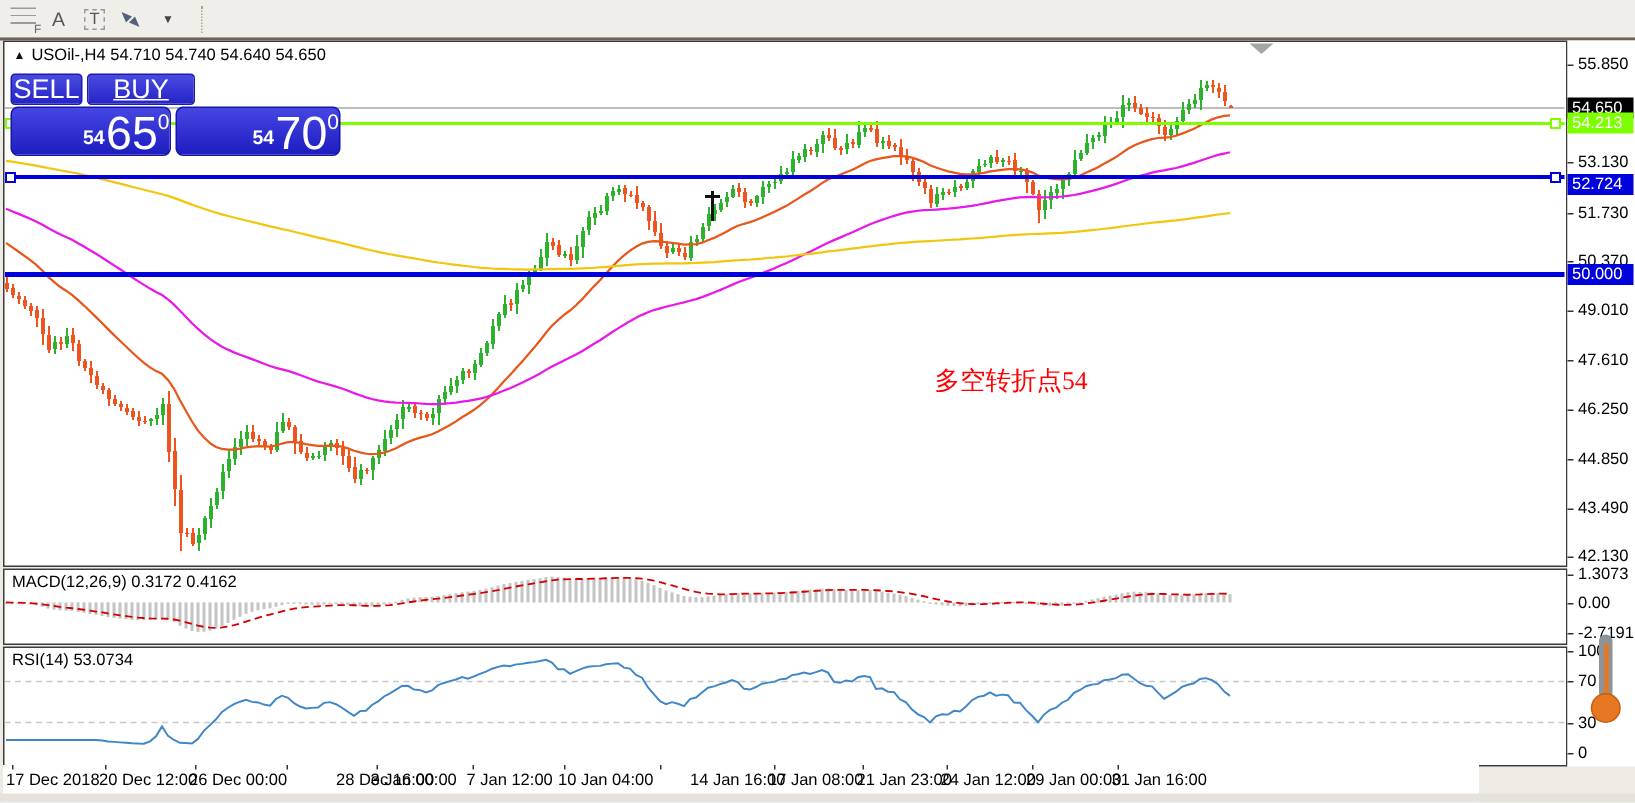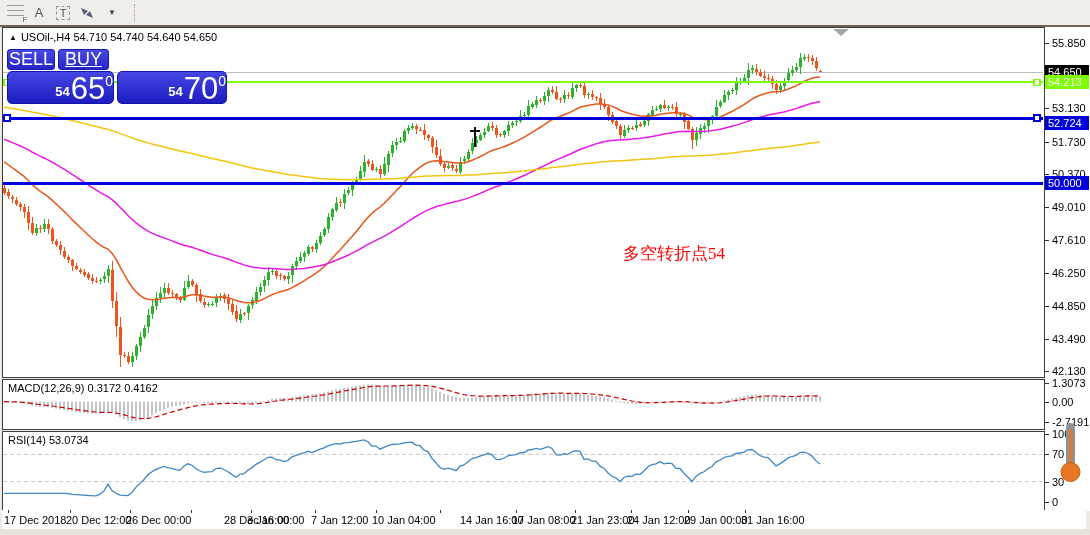--- a/index.html
+++ b/index.html
@@ -28,39 +28,39 @@
   .badge{position:absolute;left:0;width:44px;height:14px;font-size:11px;line-height:14px;
          padding-left:3px;box-sizing:border-box;color:#fff;white-space:nowrap;}
   .pane-title{position:absolute;font-size:11px;color:#000;white-space:nowrap;z-index:5;}
   .collapse{font-size:8px;margin-right:4px;color:#111;vertical-align:1px;}
   svg{position:absolute;overflow:hidden;}
   
   .trade-panel{position:absolute;left:7px;top:49px;width:221px;z-index:6;}
   .tp-row1{display:flex;height:21px;}
   .tp-btn{background:linear-gradient(#4a4ae2,#2525c8);color:#fff;border:1px solid #1b1bb0;border-radius:3px;
           font-size:18px;text-align:center;line-height:19px;box-sizing:border-box;}
-  .sellb{width:48px;} .buyb{width:51px;margin-left:3px;text-decoration:underline;}
+  .sellb{width:48px;} .buyb{width:72px;margin-left:3px;text-decoration:underline;}
   .stepper{display:flex;margin-left:2px;height:21px;box-sizing:border-box;}
   .step-btn{width:19px;background:linear-gradient(#f6f9fc,#d9e3f1);border:1px solid #8ea8cc;color:#2a52b0;
             font-size:7px;text-align:center;line-height:19px;box-sizing:border-box;}
   .vol-input{width:76px;border:1px solid #8ea8cc;border-left:none;border-right:none;text-align:right;
              font-size:13px;padding:0 8px 0 2px;box-sizing:border-box;font-family:inherit;}
   .tp-row2{display:flex;margin-top:1px;height:33px;}
   .price-box{background:linear-gradient(#4646e4,#1d1dc0);border:1px solid #1515a8;border-radius:5px;color:#fff;
              display:flex;align-items:flex-end;justify-content:flex-end;box-sizing:border-box;}
   .pb-sell{width:107px;} .pb-buy{width:110px;margin-left:3px;}
   .pb-small{font-size:13px;font-weight:bold;margin:0 1px 4px 0;}
   .pb-big{font-size:31px;line-height:29px;}
   .pb-pip{font-size:14px;margin-bottom:14px;}
   
   .annotation{position:absolute;font-size:17px;color:#FF0000;z-index:4;
               font-family:"Liberation Serif","DejaVu Serif",serif;}
   .shift-marker{position:absolute;width:0;height:0;border-left:8px solid transparent;
                 border-right:8px solid transparent;border-top:7px solid #A5A5A5;z-index:4;}
-  .time-axis{position:absolute;left:2px;top:510px;width:1084px;height:25px;background:#fff;}
+  .time-axis{position:absolute;left:2px;top:510px;width:984px;height:25px;background:#fff;}
   .t-tick{position:absolute;top:0;width:1px;height:3px;background:#333;}
   .t-label{position:absolute;top:4px;font-size:11px;color:#000;white-space:nowrap;}
   .bottom-strip{position:absolute;left:0;top:529px;width:1090px;height:6px;background:#E6E3DC;}
 </style>
 </head>
 <body>
 
 <div class="app">
 
   <div class="toolbar">

